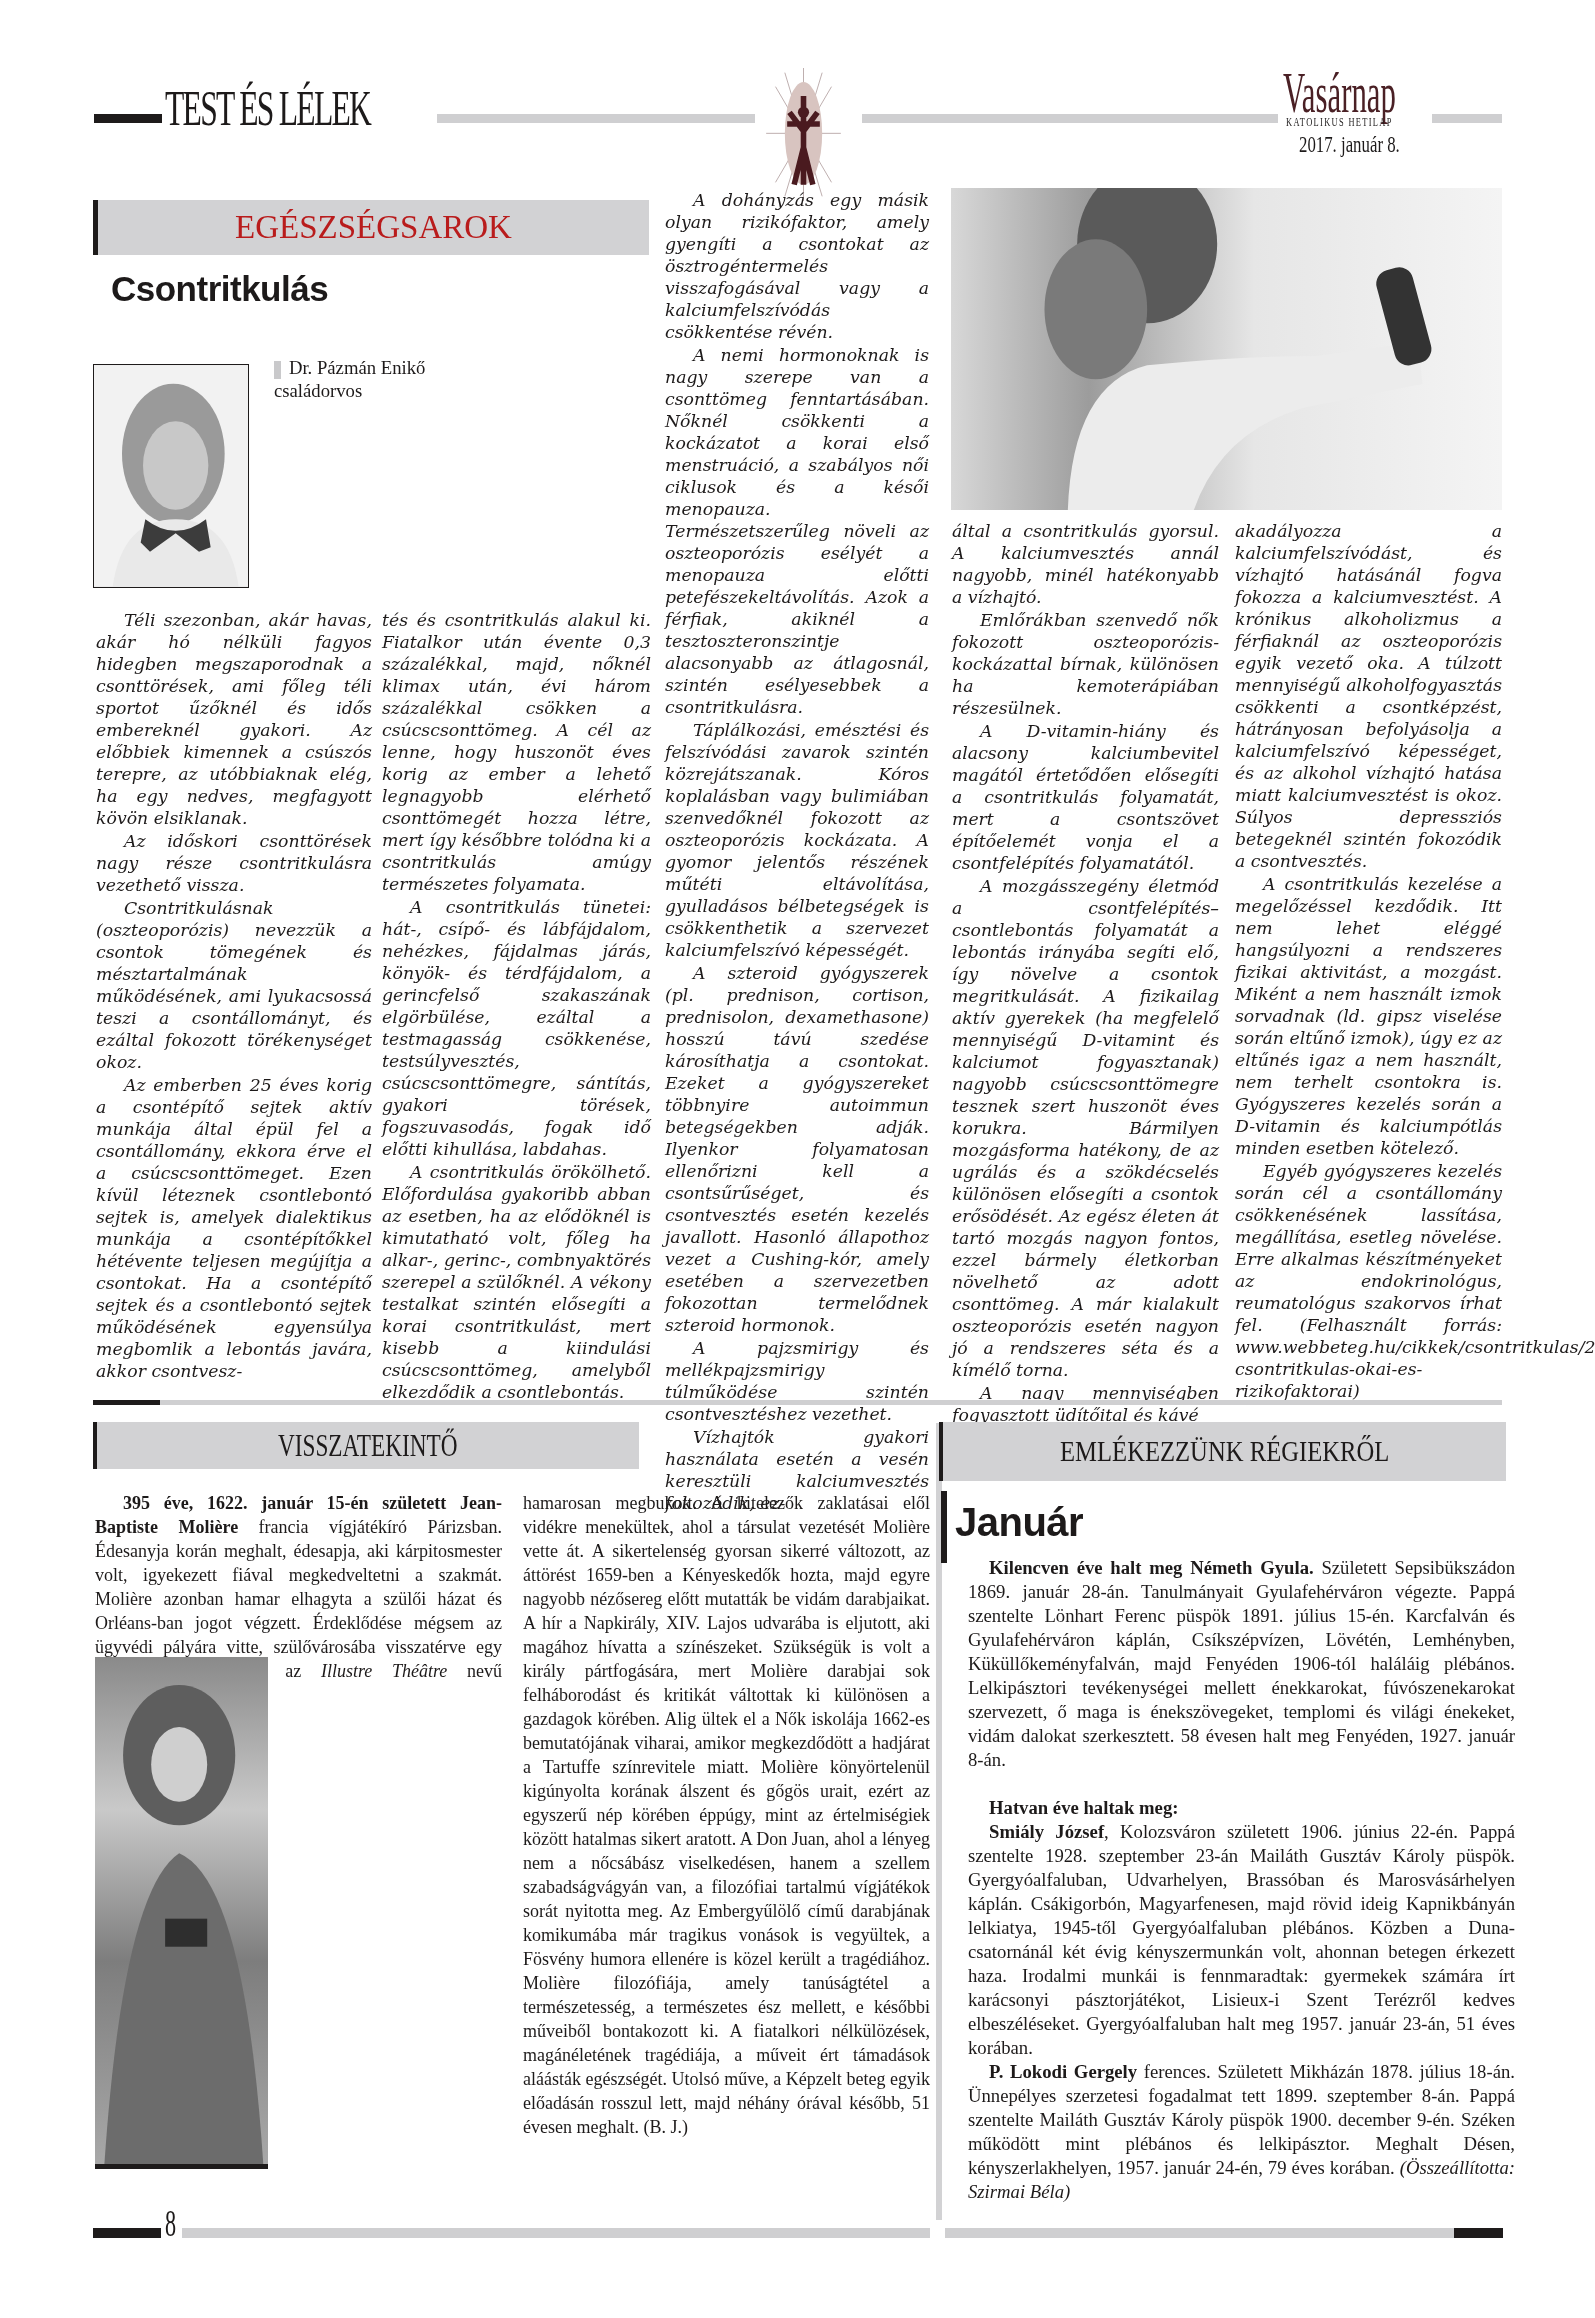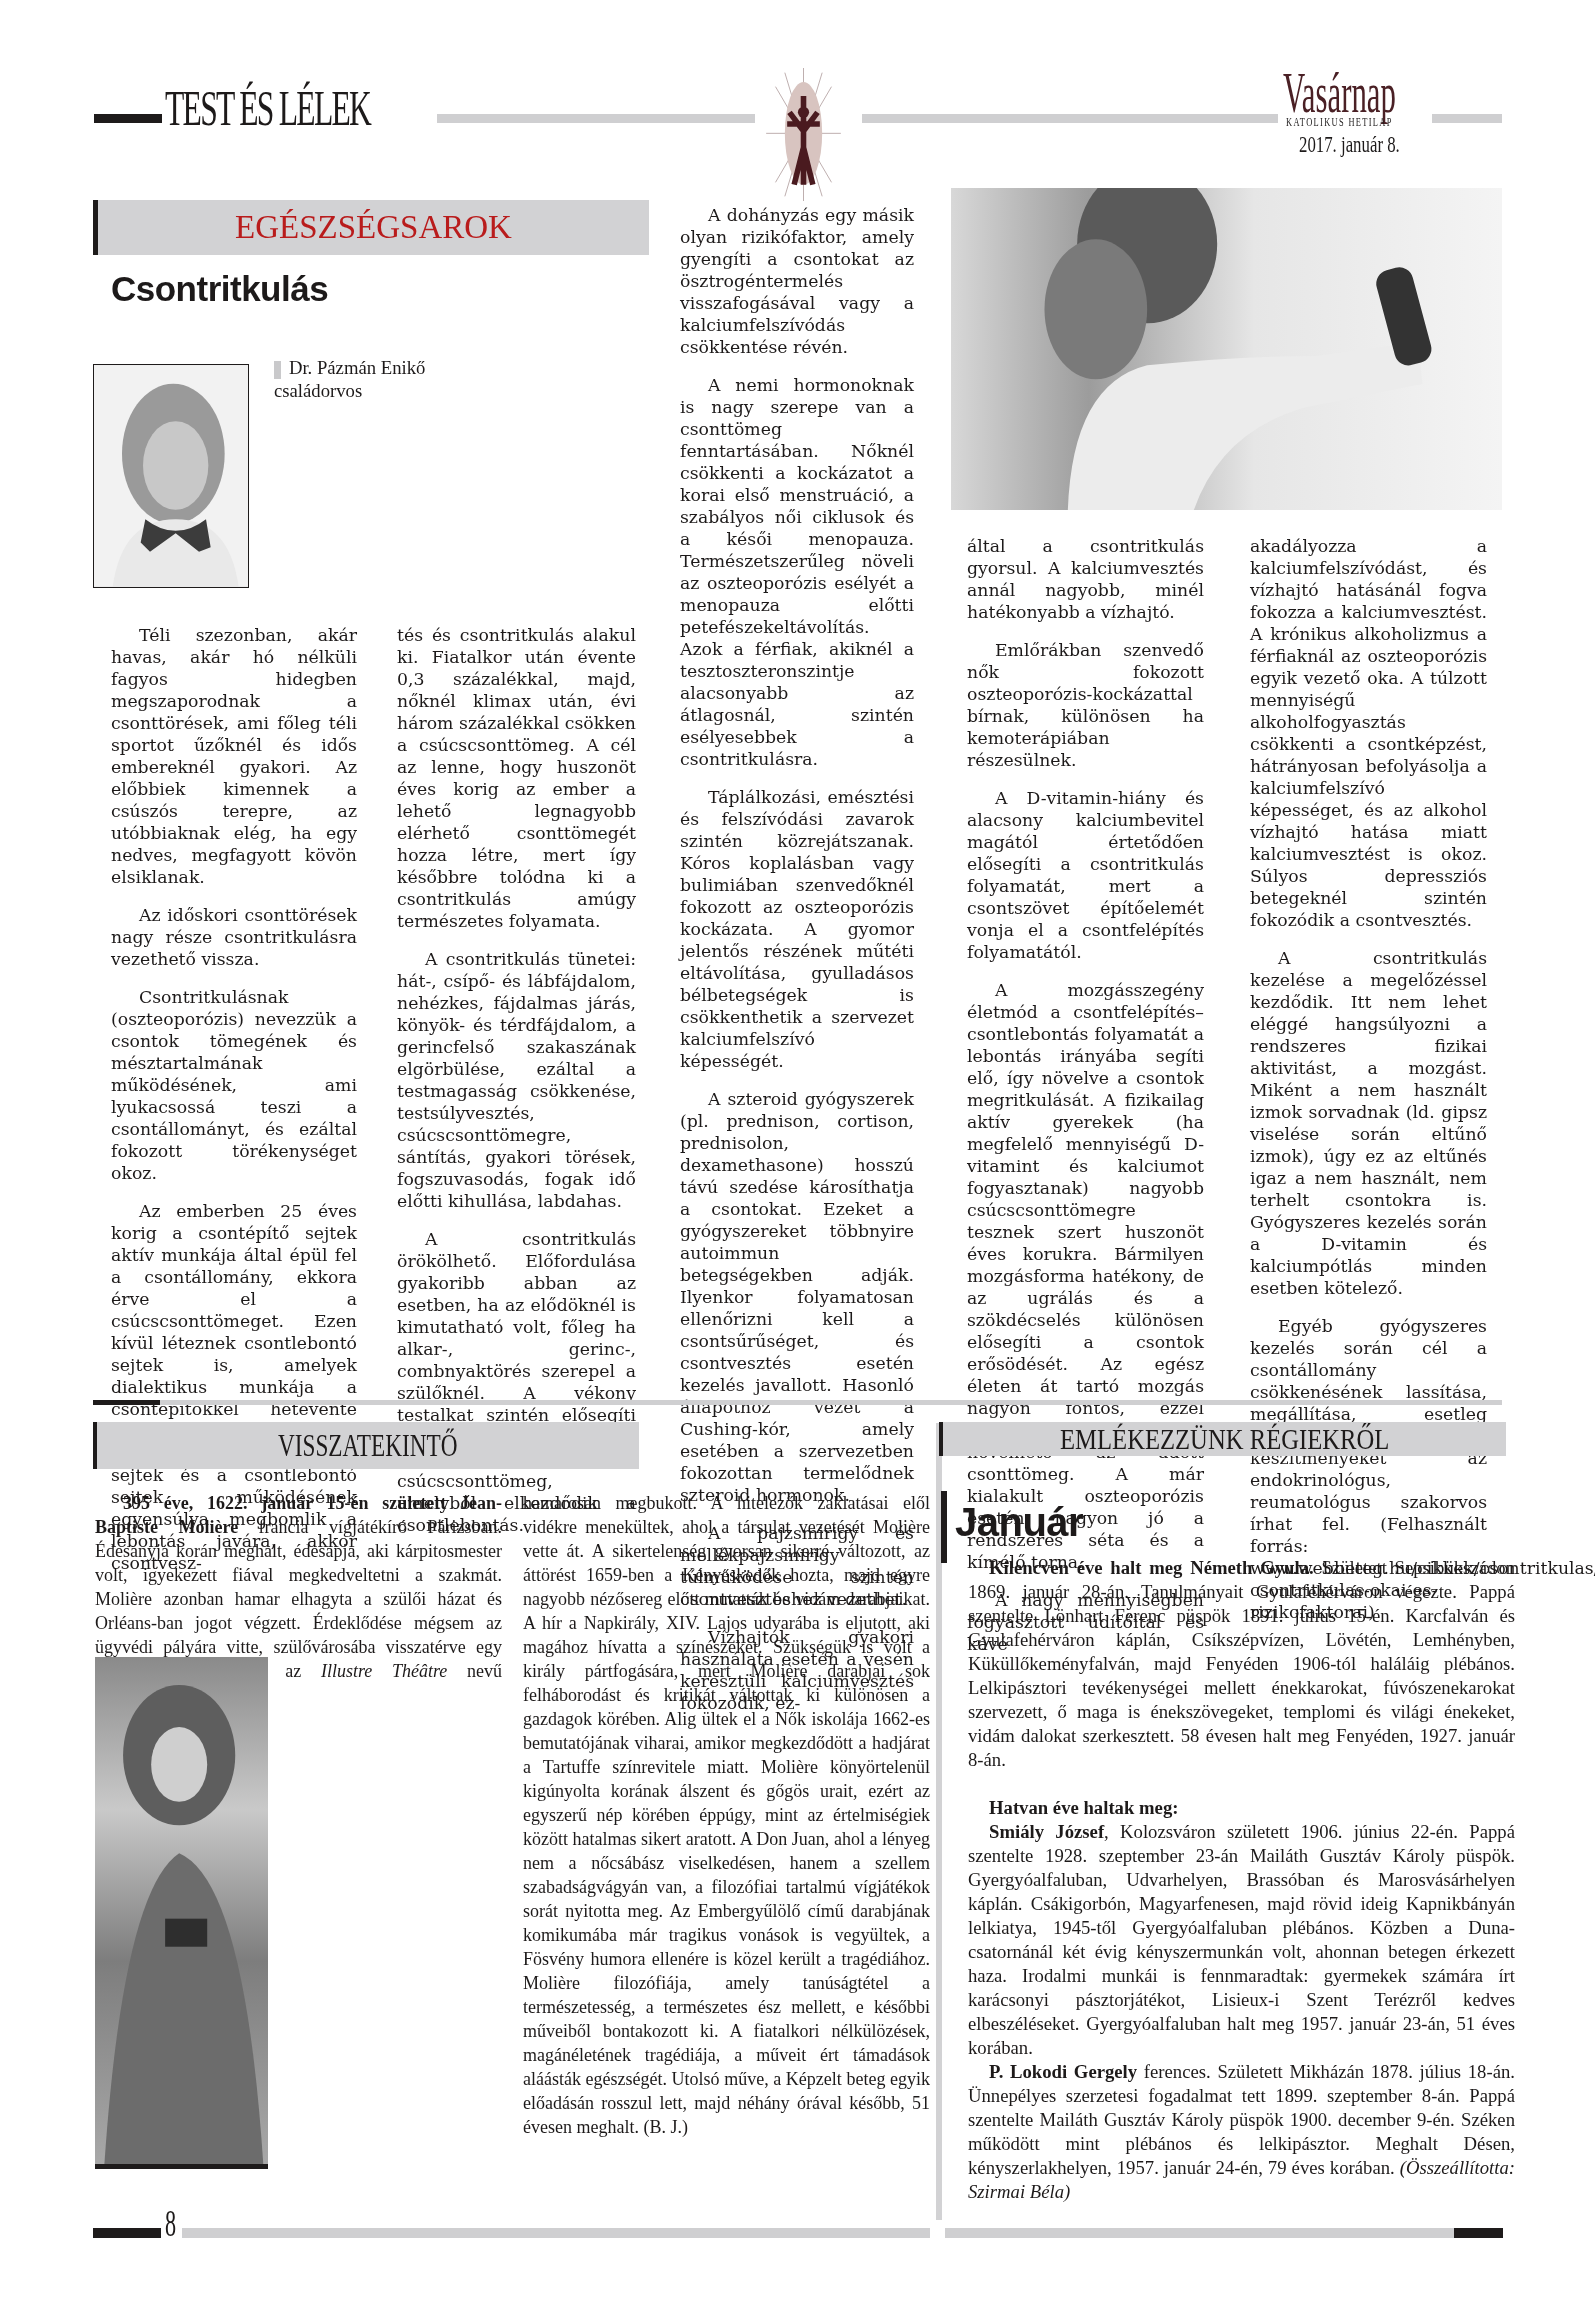--- a/index.html
+++ b/index.html
@@ -9,21 +9,21 @@
   .rule-dark { background:#1e1b1b; height:10.3px; }
   .masthead-title { font-family:"Liberation Serif", serif; font-size:51px; letter-spacing:-2.8px; transform:scaleX(0.62); transform-origin:left bottom; white-space:nowrap; line-height:1; }
   .logo-title { font-family:"Liberation Serif", serif; font-size:56px; transform:scaleX(0.55); transform-origin:left bottom; white-space:nowrap; line-height:1; }
   .logo-sub { font-family:"Liberation Serif", serif; font-size:12px; letter-spacing:1.9px; white-space:nowrap; }
   .logo-date { font-family:"Liberation Serif", serif; font-size:24px; transform:scaleX(0.7); transform-origin:left top; white-space:nowrap; }
   .section-box { background:#d2d2d4; border-left:5.6px solid #1e1b1b; display:flex; align-items:center; justify-content:center; }
   .section-box span { font-family:"Liberation Serif", serif; font-size:34px; white-space:nowrap; }
   .maroon { color:#b91c1c; }
   .headline { font-family:"Liberation Sans", sans-serif; font-weight:bold; font-size:35px; letter-spacing:-0.5px; }
   .col { font-size:17.3px; line-height:22px; text-align:justify; hyphens:auto; }
-  .col p { margin:16px; text-indent:28px; }
+  .col p { margin:1px; text-indent:28px;font-style:italic; }
   .col p.noindent { text-indent:0; }
   .cond { font-family:"Liberation Serif", serif; font-size:18.7px; line-height:24px; text-align:justify; }
   .cond p { margin:0; text-indent:21px; }
   .photo { border:1.9px solid #1e1b1b; background:linear-gradient(180deg,#ddd 0%,#bbb 40%,#eee 70%,#ccc 100%); }
   .vline { background:#d2d2d4; width:5.6px; }
   .byline-bar { display:inline-block; width:6.5px; height:18px; background:#c9c9cb; margin-right:8.4px; vertical-align:middle; }
   i { font-style:italic; }
 </style>
 </head>
 <body>
@@ -125,21 +125,21 @@
     <ellipse cx="180" cy="230" rx="60" ry="80" fill="#cfcfcf"></ellipse>
     <path d="M20 1085 Q60 500 180 420 Q320 480 360 1085Z" fill="#6c6c6c"></path>
     <rect x="150" y="560" width="90" height="60" fill="#2e2e2e"></rect>
   </svg>
 </div>
 <div class="abs cond" style="left:523px;top:1491px;width:407px;">
   <p style="text-indent:0;font-size:18px;">hamarosan megbukott. A hitelezők zaklatásai elől vidékre menekültek, ahol a társulat vezetését Molière vette át. A sikertelenség gyorsan sikerré változott, az áttörést 1659-ben a Kényeskedők hozta, majd egyre nagyobb nézősereg előtt mutatták be vidám darabjaikat. A hír a Napkirály, XIV. Lajos udvarába is eljutott, aki magához hívatta a színészeket. Szükségük is volt a király pártfogására, mert Molière darabjai sok felháborodást és kritikát váltottak ki különösen a gazdagok körében. Alig ültek el a Nők iskolája 1662-es bemutatójának viharai, amikor megkezdődött a hadjárat a Tartuffe színrevitele miatt. Molière könyörtelenül kigúnyolta korának álszent és gőgös urait, ezért az egyszerű nép körében éppúgy, mint az értelmiségiek között hatalmas sikert aratott. A Don Juan, ahol a lényeg nem a nőcsábász viselkedésen, hanem a szellem szabadságvágyán van, a filozófiai tartalmú vígjátékok sorát nyitotta meg. Az Embergyűlölő című darabjának komikumába már tragikus vonások is vegyültek, a Fösvény humora ellenére is közel került a tragédiához. Molière filozófiája, amely tanúságtétel a természetesség, a természetes ész mellett, e későbbi műveiből bontakozott ki. A fiatalkori nélkülözések, magánéletének tragédiája, a műveit ért támadások aláásták egészségét. Utolsó műve, a Képzelt beteg egyik előadásán rosszul lett, majd néhány órával később, 51 évesen meghalt. (B. J.)</p>
 </div>
 
 <div class="abs vline" style="left:936px;top:1423px;width:5.6px;height:797px;"></div>
-<div class="abs section-box" style="left:939px;top:1422px;width:563px;height:34px;border-left-width:4.7px;">
+<div class="abs section-box" style="left:939px;top:1422px;width:563px;height:59px;border-left-width:4.7px;">
   <span style="font-size:29px;transform:scaleX(0.85);">EMLÉKEZZÜNK RÉGIEKRŐL</span>
 </div>
 <div class="abs" style="left:941px;top:1491px;width:5.6px;height:72px;background:#1e1b1b;"></div>
 <div class="abs headline" style="left:955px;top:1500px;font-size:40px;">Január</div>
 <div class="abs cond" style="left:955px;top:1556px;width:547px;margin-left:13px;">
   <p><b>Kilencven éve halt meg Németh Gyula.</b><span> Született Sepsibükszádon 1869. január 28-án. Tanulmányait Gyulafehérváron végezte. Pappá szentelte Lönhart Ferenc püspök 1891. július 15-én. Karcfalván és Gyulafehérváron káplán, Csíkszépvízen, Lövétén, Lemhényben, Küküllőkeményfalván, majd Fenyéden 1906-tól haláláig plébános. Lelkipásztori tevékenységei mellett énekkarokat, fúvószenekarokat szervezett, ő maga is énekszövegeket, templomi és világi énekeket, vidám dalokat szerkesztett. 58 évesen halt meg Fenyéden, 1927. január 8-án.</span></p>
   <p style="margin-top:24px;"><b>Hatvan éve haltak meg:</b></p>
   <p><b>Smiály József</b><span>, Kolozsváron született 1906. június 22-én. Pappá szentelte 1928. szeptember 23-án Mailáth Gusztáv Károly püspök. Gyergyóalfaluban, Udvarhelyen, Brassóban és Marosvásárhelyen káplán. Csákigorbón, Magyarfenesen, majd rövid ideig Kapnikbányán lelkiatya, 1945-től Gyergyóalfaluban plébános. Közben a Duna-csatornánál két évig kényszermunkán volt, ahonnan betegen érkezett haza. Irodalmi munkái is fennmaradtak: gyermekek számára írt karácsonyi pásztorjátékot, Lisieux-i Szent Terézről kedves elbeszéléseket. Gyergyóalfaluban halt meg 1957. január 23-án, 51 éves korában.</span></p>
   <p><b>P. Lokodi Gergely</b><span> ferences. Született Mikházán 1878. július 18-án. Ünnepélyes szerzetesi fogadalmat tett 1899. szeptember 8-án. Pappá szentelte Mailáth Gusztáv Károly püspök 1900. december 9-én. Széken működött mint plébános és lelkipásztor. Meghalt Désen, kényszerlakhelyen, 1957. január 24-én, 79 éves korában. </span><i>(Összeállította: Szirmai Béla)</i></p>
 </div>

